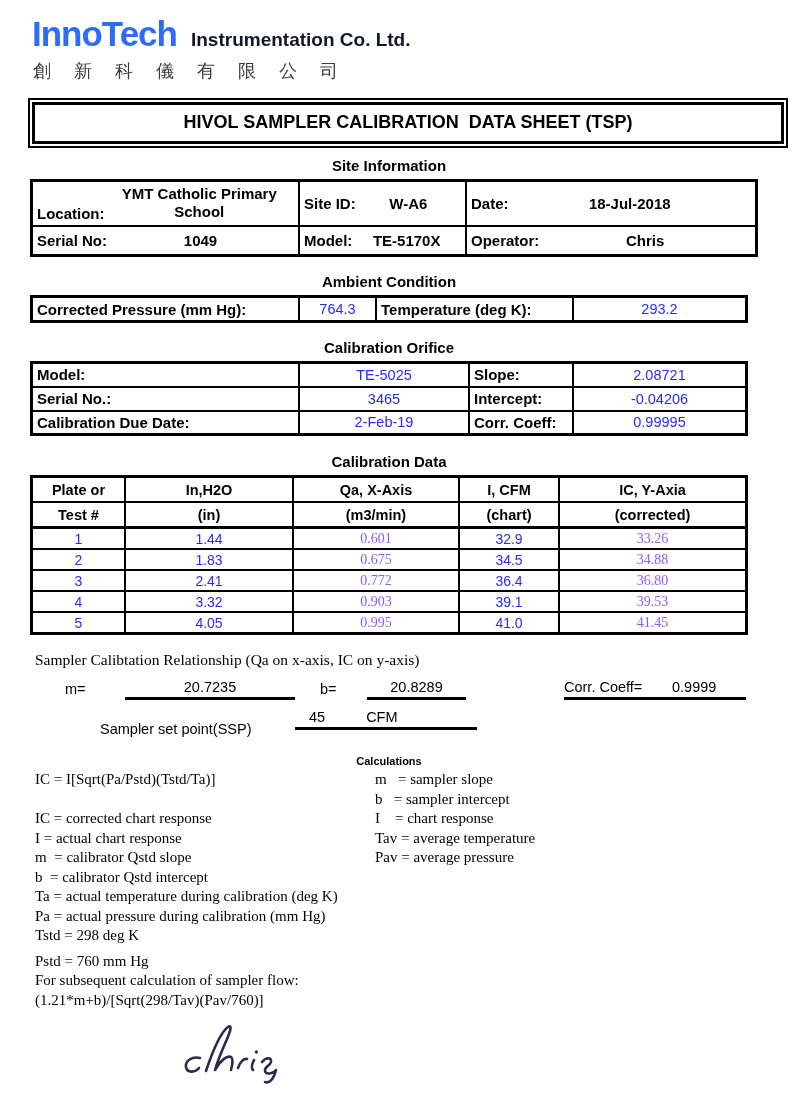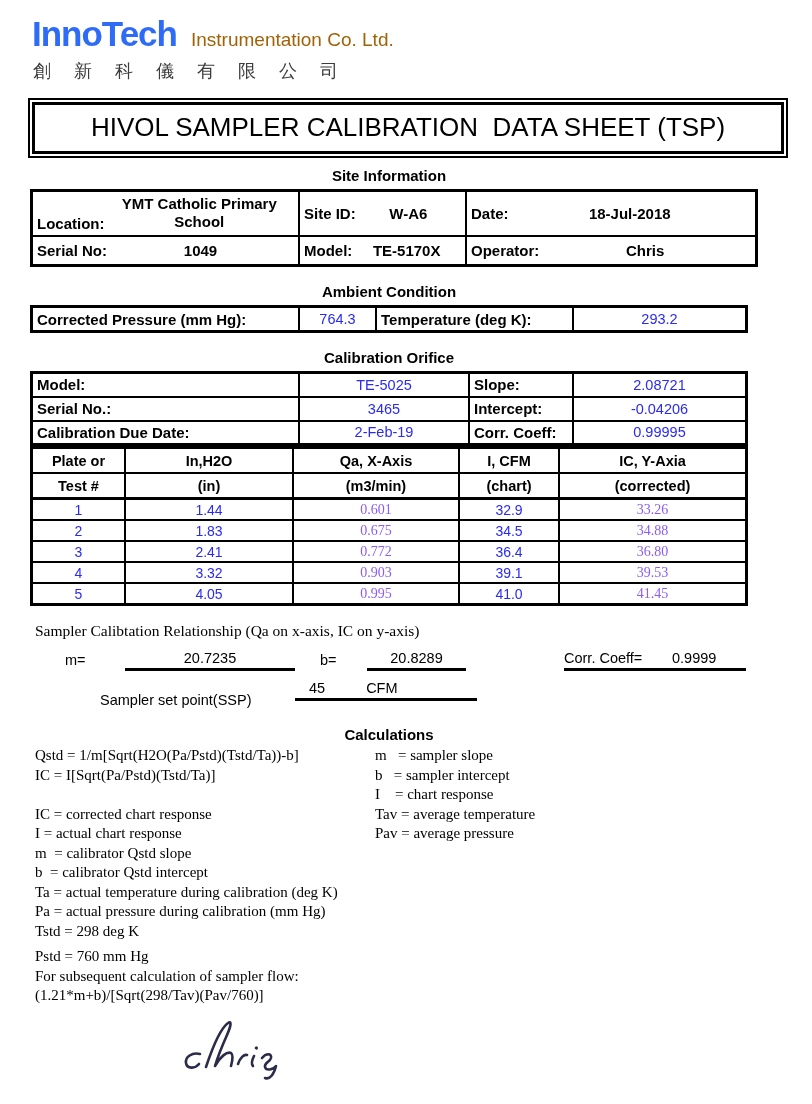--- a/index.html
+++ b/index.html
@@ -5,26 +5,26 @@
   html,body { margin:0; padding:0; background:#fff; }
   .sheet {
     width:812px; height:1104px; background:#fff; position:relative;
     font-family:"Liberation Sans", sans-serif; color:#000; overflow:hidden;
   }
   .content { margin-left:30px; width:718px; }
 
   
   .logo-row { padding:14px 0 0 32px; display:flex; align-items:baseline; gap:14px; }
   .logo { font-size:35px; font-weight:bold; letter-spacing:-1px; }
-  .company { font-size:19px; font-weight:normal; color:#a16207; }
+  .company { font-size:19px; font-weight:bold; color:#0f172a; }
   .chinese { padding:5px 0 0 33px; font-size:18px; letter-spacing:9px; color:#3c3c3c; }
 
   
   .title-outer { margin:15px 0 0 28px; width:752px; border:2px solid #000; padding:2px; }
-  .title-inner { border:3px solid #000; text-align:center; font-size:26px; font-weight:normal;
+  .title-inner { border:3px solid #000; text-align:center; font-size:18px; font-weight:bold;
                  padding:7px 0 8px; white-space:pre; }
 
   
   .sec-h { text-align:center; font-weight:bold; font-size:15px; margin:9px 0 5px; }
 
   
   table { border-collapse:collapse; table-layout:fixed; }
   .t { width:718px; border:3px solid #000; }
   .t td { border:2px solid #000; padding:0 4px; overflow:hidden; }
   .lbl { font-weight:bold; font-size:15px; }
@@ -61,21 +61,21 @@
   .rel .mline { left:95px; top:30px; width:170px; }
   .rel .blab { position:absolute; left:290px; top:32px; }
   .rel .bline { left:337px; top:30px; width:99px; }
   .rel .cline { left:534px; top:30px; width:182px; display:flex; }
   .rel .cline .clab { flex:none; }
   .rel .cline .cval { flex:1; text-align:center; }
   .rel .ssplab { position:absolute; left:70px; top:72px; }
   .rel .sspline { left:265px; top:60px; width:168px; display:flex; gap:41px; padding-left:14px; text-align:left; }
 
   
-  .calc-h { text-align:center; font-weight:bold; font-size:15px; margin:2px 0 3px; }
+  .calc-h { text-align:center; font-weight:bold; font-size:11px; margin:2px 0 3px; }
   .calc { position:relative; font-family:"Liberation Serif", serif; font-size:15px; }
   .calc .line { white-space:pre; line-height:19.5px; min-height:19.5px; margin-left:5px; }
   .calc .line.gap-before { margin-top:6px; }
   .calc .rcol { position:absolute; left:340px; top:0; }
 
   
   .footer { position:relative; height:80px; margin-top:26px; font-family:"Liberation Serif", serif; }
   .sig-wrap { position:absolute; left:140px; top:-16px; width:150px; height:66px; }
 </style>
 </head>
@@ -170,20 +170,21 @@
       </tr>
       <tr class="ori-r">
         <td class="lbl">Calibration Due Date:</td>
         <td class="blue vcenter ori-val">2-Feb-19</td>
         <td class="lbl">Corr. Coeff:</td>
         <td class="blue vcenter ori-val">0.99995</td>
       </tr>
     </tbody>
       </table>
 
+    <div class="sec-h" style="margin-top:17px">Calibration Data</div>
     <table class="t cd">
       <tbody>
           <tr>
         <th style="width:87px">Plate or</th>
         <th style="width:162px">In,H2O</th>
         <th style="width:160px">Qa, X-Axis</th>
         <th style="width:94px">I, CFM</th>
         <th>IC, Y-Axia</th>
       </tr>
       <tr class="hdr2">
@@ -251,21 +252,20 @@
     <div class="calc-h">Calculations</div>
     <div class="calc">
       <div class="rcol">
         <div class="line">m   = sampler slope</div>
         <div class="line">b   = sampler intercept</div>
         <div class="line">I    = chart response</div>
         <div class="line">Tav = average temperature</div>
         <div class="line">Pav = average pressure</div>
       </div>
       <div>
-        <div class="line">Qstd = 1/m[Sqrt(H2O(Pa/Pstd)(Tstd/Ta))-b]</div>
         <div class="line">IC = I[Sqrt(Pa/Pstd)(Tstd/Ta)]</div>
         <div class="line"></div>
         <div class="line">IC = corrected chart response</div>
         <div class="line">I = actual chart response</div>
         <div class="line">m  = calibrator Qstd slope</div>
         <div class="line">b  = calibrator Qstd intercept</div>
         <div class="line">Ta = actual temperature during calibration (deg K)</div>
         <div class="line">Pa = actual pressure during calibration (mm Hg)</div>
         <div class="line">Tstd = 298 deg K</div>
         <div class="line gap-before">Pstd = 760 mm Hg</div>

